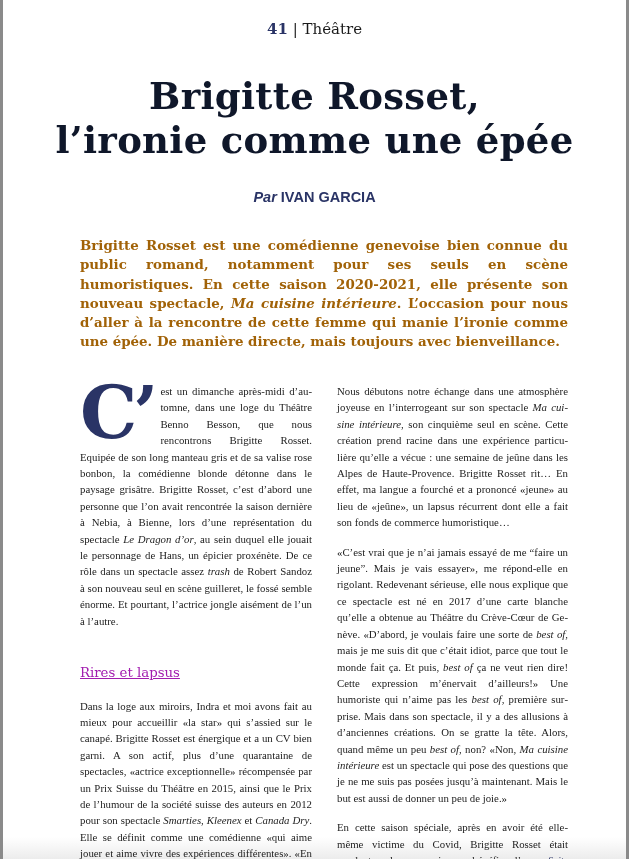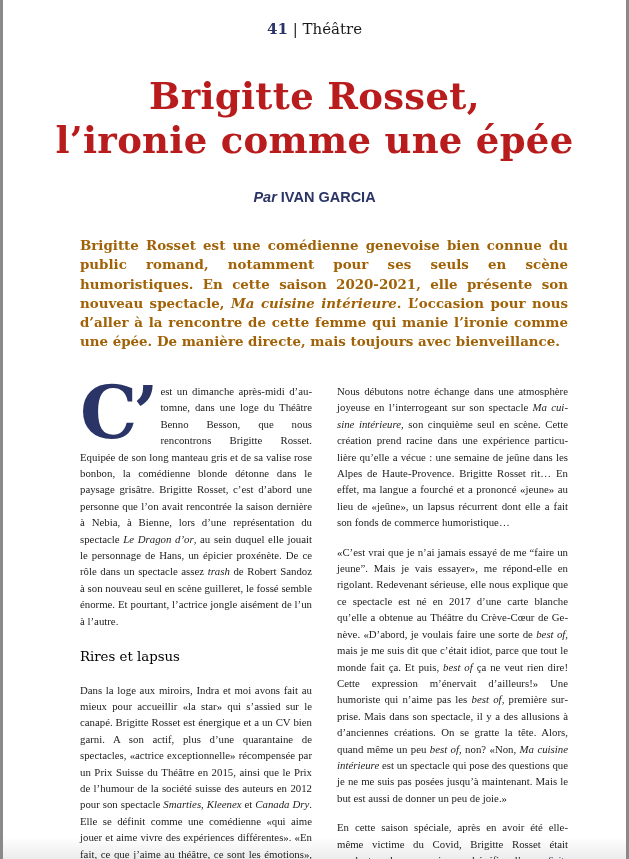--- a/index.html
+++ b/index.html
@@ -14,21 +14,21 @@
     .frame-right { position: absolute; right: 0; top: 0; width: 3px; height: 859px; background: #8a8a8a; }
     .bottom-fade { position: absolute; left: 3px; right: 3px; bottom: 0; height: 22px;
       background: linear-gradient(#ffffff, #ececec); }
 
     .header { position: absolute; top: 20px; left: 0; width: 629px; text-align: center;
       font-family: "DejaVu Serif", serif; font-size: 15px; color: #1a1a1a; }
     .header .num { color: #2a3466; font-weight: bold; }
 
     .title { position: absolute; top: 74px; left: 0; width: 629px; text-align: center;
       font-family: "DejaVu Serif", serif; font-weight: bold; font-size: 37px; line-height: 44px;
-      color: #b91c1c; letter-spacing: 0.3px; }
+      color: #0f172a; letter-spacing: 0.3px; }
 
     .byline { position: absolute; top: 189px; left: 0; width: 629px; text-align: center;
       font-family: Liberation Sans, sans-serif; font-weight: bold; font-size: 14.5px; color: #2a3466; }
     .byline .par { font-style: italic; }
 
     .lead { position: absolute; top: 236px; left: 80px; width: 488px;
       font-family: "DejaVu Serif", serif; font-weight: bold; font-size: 13.4px; line-height: 19.3px;
       text-align: justify; color: #a16207; hyphens: manual; }
     .lead .it { font-style: italic; }
 
@@ -38,21 +38,21 @@
     .col-left { left: 80px; }
     .col-right { left: 337px; width: 231px; }
     .col p { margin: 0; }
     .col .gap { height: 13px; }
     .col em { font-style: italic; }
 
     .dropcap-wrap { float: left; margin: -2px 6px 0 0; height: 64px; }
     .dropcap { font-family: "DejaVu Serif", serif; font-weight: bold; font-size: 72px; line-height: 64px;
       color: #2a3466; letter-spacing: -4px; }
 
-    .subhead { font-family: "DejaVu Serif", serif; font-size: 13.3px; color: #000000; margin: 20px 0 16px 0; }
+    .subhead { font-family: "DejaVu Serif", serif; font-size: 13.3px; color: #a21caf; margin: 36px 0 16px 0; text-decoration: underline; }
 
     .suite { font-style: italic; color: #2a3466; font-size: 10px; }
   </style>
 </head>
 <body>
 
 <div class="frame-left"></div>
 <div class="frame-right"></div>
 <div class="bottom-fade"></div>
 

